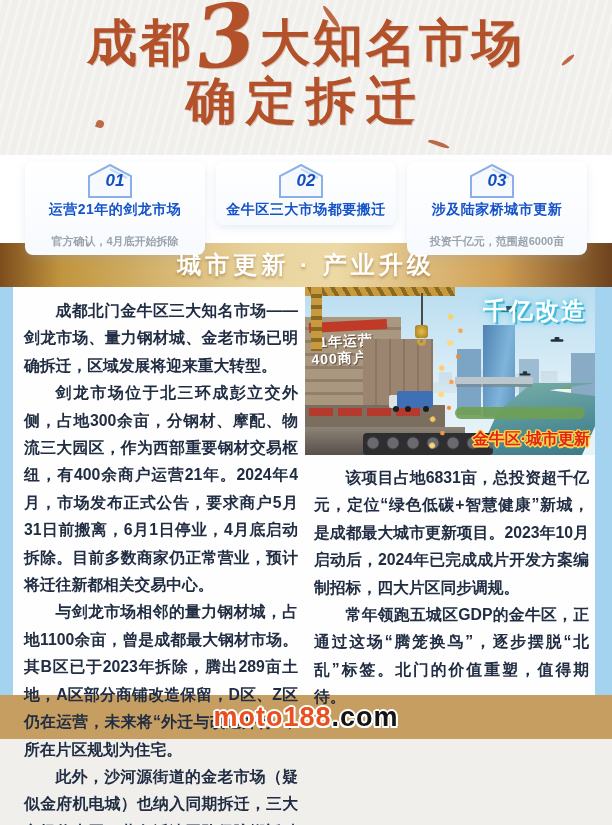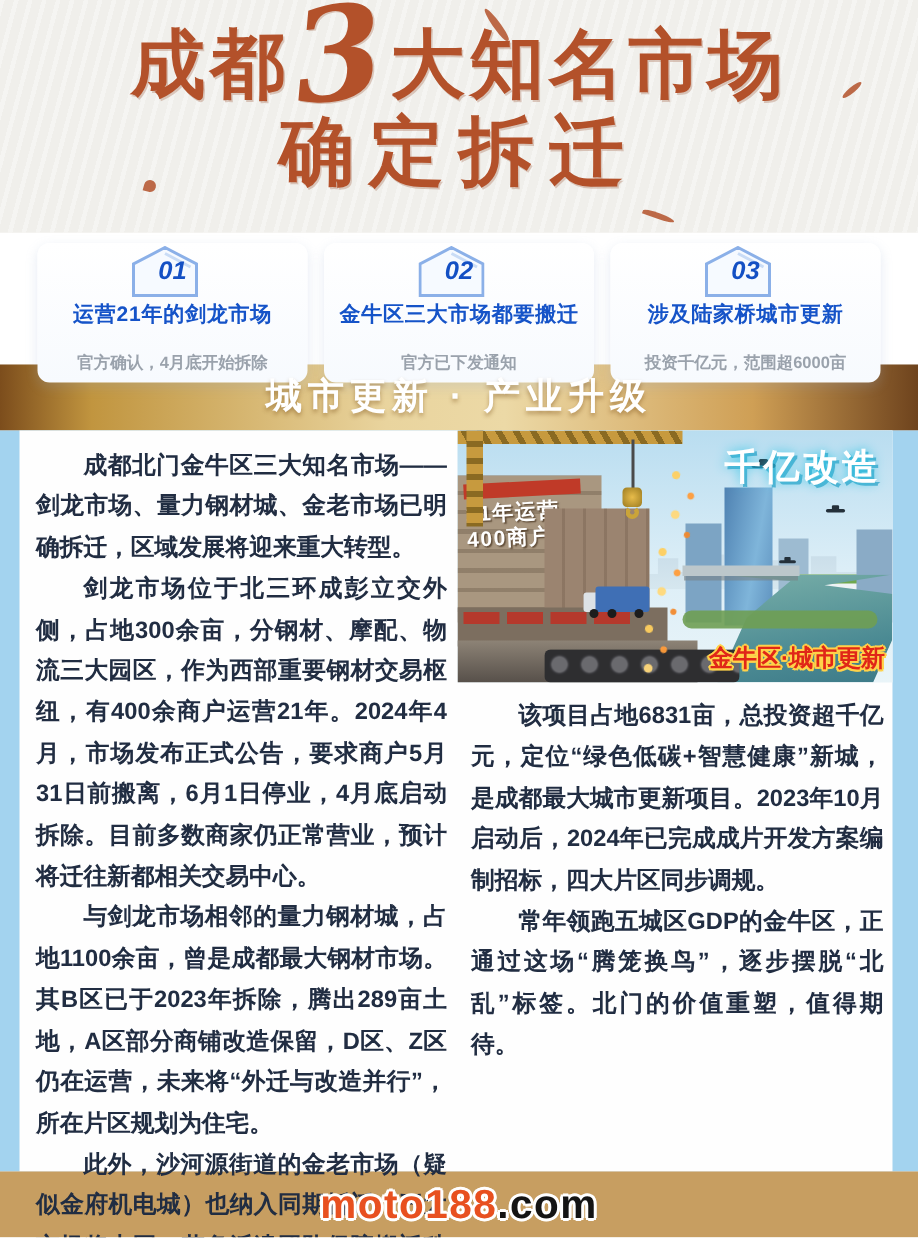--- a/index.html
+++ b/index.html
@@ -32,21 +32,21 @@
       font-style:italic; color:#1450c4; }
   .card-title { margin-top:3px; font-size:14px; font-weight:800; color:#1553c8; letter-spacing:.5px; }
   .card-sub { margin-top:15px; font-size:11px; color:#9aa2ac; font-weight:700; }
 
   
   .gold-band { height:44px; line-height:44px; text-align:center; color:#ffffff; font-weight:900; font-size:24px; letter-spacing:4px;
       background:linear-gradient(90deg,#7c4d1c 0%,#c1953f 10%,#e9d49e 42%,#ecd9a6 55%,#cf9f55 82%,#6e431d 100%);
       text-shadow:0 2px 3px rgba(120,75,20,.45); }
 
   
-  .body-wrap { height:494px; background:#a3d3ef; padding:0 17px 0 13px; }
+  .body-wrap { height:408px; background:#a3d3ef; padding:0 17px 0 13px; }
   .panel { display:flex; width:582px; height:100%; background:#fefefe; }
   .col-left { width:292px; padding:10px 7px 0 11px; }
   .col-right { width:290px; }
   .col-right .text-pad { padding:9px 6px 0 9px; }
   .article p { font-size:15.8px; line-height:27.4px; font-weight:700; color:#212d42; text-align:justify; text-indent:2em; }
 
   
   .hero { position:relative; width:290px; height:168px; overflow:hidden; background:linear-gradient(#b9ddf0 0%,#dceef7 55%,#e9f4f8 100%); }
   .far-skyline { position:absolute; left:120px; bottom:62px; width:170px; height:26px; background:
       linear-gradient(#c9dde9,#d6e7ef); clip-path:polygon(0 100%,0 60%,8% 60%,8% 20%,16% 20%,16% 55%,26% 55%,26% 10%,34% 10%,34% 50%,46% 50%,46% 25%,56% 25%,56% 60%,68% 60%,68% 15%,78% 15%,78% 55%,90% 55%,90% 30%,100% 30%,100% 100%); }
@@ -129,21 +129,20 @@
     </div>
     <div class="card">
       <div class="house">
         <svg width="44" height="34" viewBox="0 0 44 34">
             <path d="M22 1 L43 12 L43 33 L1 33 L1 12 Z" fill="#f6faff" stroke="#8bb0e8" stroke-width="2"></path>
             <path d="M22 5 L39 14" stroke="#c9dcf6" stroke-width="2" fill="none"></path>
           </svg>
         <span class="num">02</span>
       </div>
       <div class="card-title">金牛区三大市场都要搬迁</div>
-      <div class="card-sub">官方已下发通知</div>
     </div>
     <div class="card">
       <div class="house">
         <svg width="44" height="34" viewBox="0 0 44 34">
             <path d="M22 1 L43 12 L43 33 L1 33 L1 12 Z" fill="#f6faff" stroke="#8bb0e8" stroke-width="2"></path>
             <path d="M22 5 L39 14" stroke="#c9dcf6" stroke-width="2" fill="none"></path>
           </svg>
         <span class="num">03</span>
       </div>
       <div class="card-title">涉及陆家桥城市更新</div>

